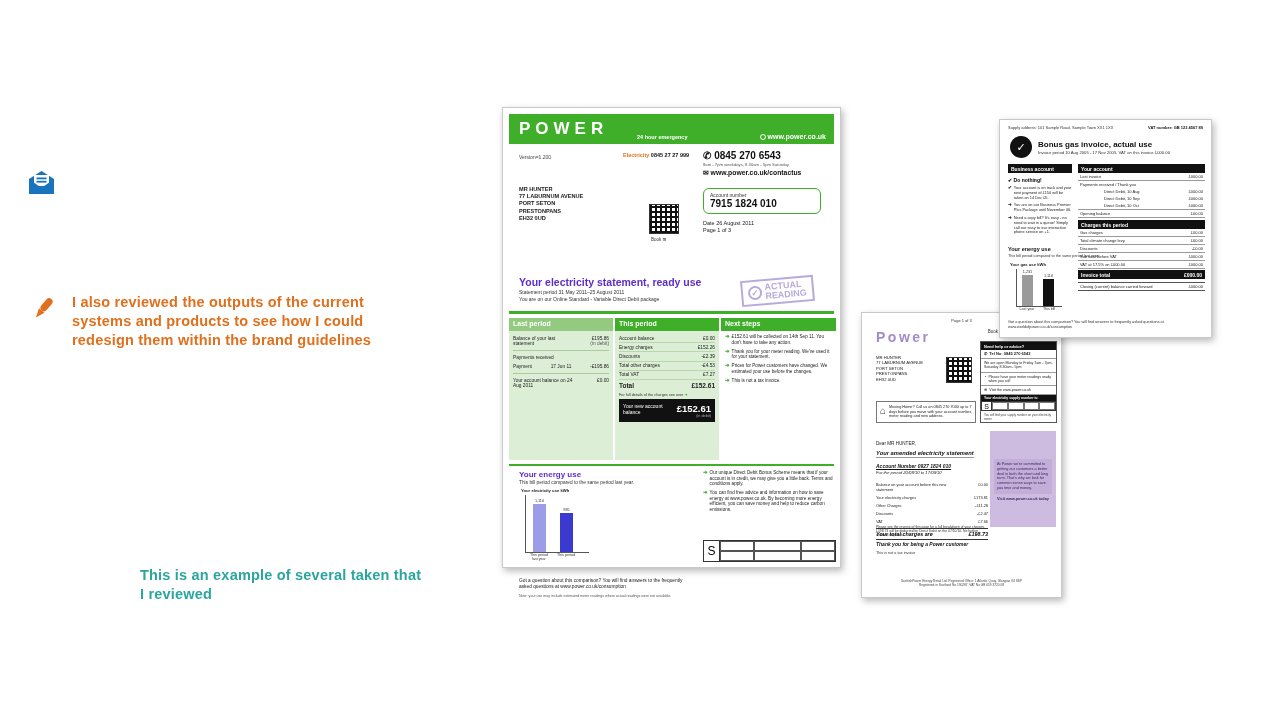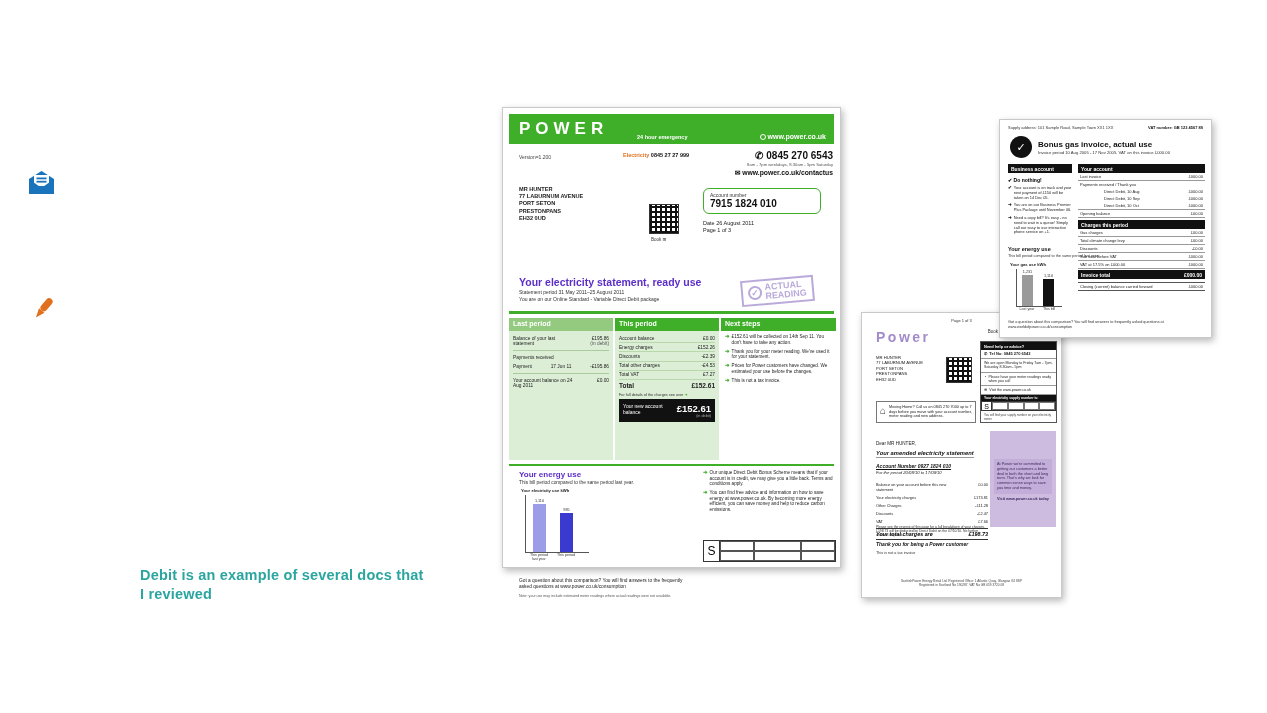--- a/index.html
+++ b/index.html
@@ -23,21 +23,21 @@
   
   .bill { left:502px; top:107px; width:339px; height:461px; z-index:2; }
   .bill .greenbar { position:absolute; left:6px; right:6px; top:6px; height:30px; background:#3fae29; }
   .bill .logo { position:absolute; left:10px; top:5px; color:#fff; font-size:17px; font-weight:bold; letter-spacing:5px; }
   .bill .emg  { position:absolute; left:128px; bottom:4px; color:#fff; font-size:5.5px; font-weight:bold; }
   .bill .site { position:absolute; right:8px; bottom:4px; color:#fff; font-size:7px; font-weight:bold; }
   .globe { display:inline-block; width:6px; height:6px; border:1px solid #fff; border-radius:50%; margin-right:2px; vertical-align:middle; }
   .bill .version { position:absolute; left:16px; top:46px; font-size:5px; color:#444; }
   .bill .elec { position:absolute; left:120px; top:44px; font-size:5.5px; font-weight:bold; color:#111; }
   .bill .elec .el { color:#e0701d; }
-  .bill .contact { position:absolute; left:200px; top:42px; width:130px;text-align:right; }
+  .bill .contact { position:absolute; left:200px; top:42px; width:130px; }
   .bill .contact .tel { font-size:10px; font-weight:bold; color:#111; }
   .bill .contact .hours { font-size:4.2px; color:#555; margin:1px 0 2px; }
   .bill .contact .mail { font-size:6.8px; font-weight:bold; color:#111; }
   .bill .addr { position:absolute; left:16px; top:78px; font-size:5.6px; font-weight:bold; line-height:7.2px; color:#222; }
   .qr { position:absolute; border:1px solid #333;
         background: repeating-linear-gradient(90deg,#111 0 2px,transparent 2px 5px),
                     repeating-linear-gradient(0deg,#111 0 2px,#fff 2px 5px); }
   .bill .qr1 { left:146px; top:96px; width:30px; height:30px; }
   .bill .book { position:absolute; left:148px; top:129px; font-size:4.5px; color:#333; }
   .acctbox { position:absolute; left:200px; top:80px; width:118px; height:26px;
@@ -178,22 +178,23 @@
   </span>
 
   <span class="note-icon icon-pen">
     <svg width="30" height="30" viewBox="0 0 30 30">
       <g transform="rotate(40 15 15)">
         <rect x="11.5" y="2" width="7" height="15" rx="3.5" fill="#e0701d"></rect>
         <path d="M11.5 17 h7 l-3.5 9 z" fill="#e0701d"></path>
       </g>
     </svg>
   </span>
-
-  <p class="note note-teal">Debit is an example of several docs that I reviewed</p>
+  <p class="note note-orange">I also reviewed the outputs of the current systems and products to see how I could redesign them within the brand guidelines</p>
+
+  <p class="note note-teal">This is an example of several taken that I reviewed</p>
 
   <div class="page bill">
     <div class="greenbar">
       <span class="logo">POWER</span>
       <span class="emg">24 hour emergency</span>
       <span class="site"><span class="globe"></span><span>www.power.co.uk</span></span>
     </div>
     <span class="version">Version=1.200</span>
     <span class="elec">
       <span class="el">Electricity</span>

